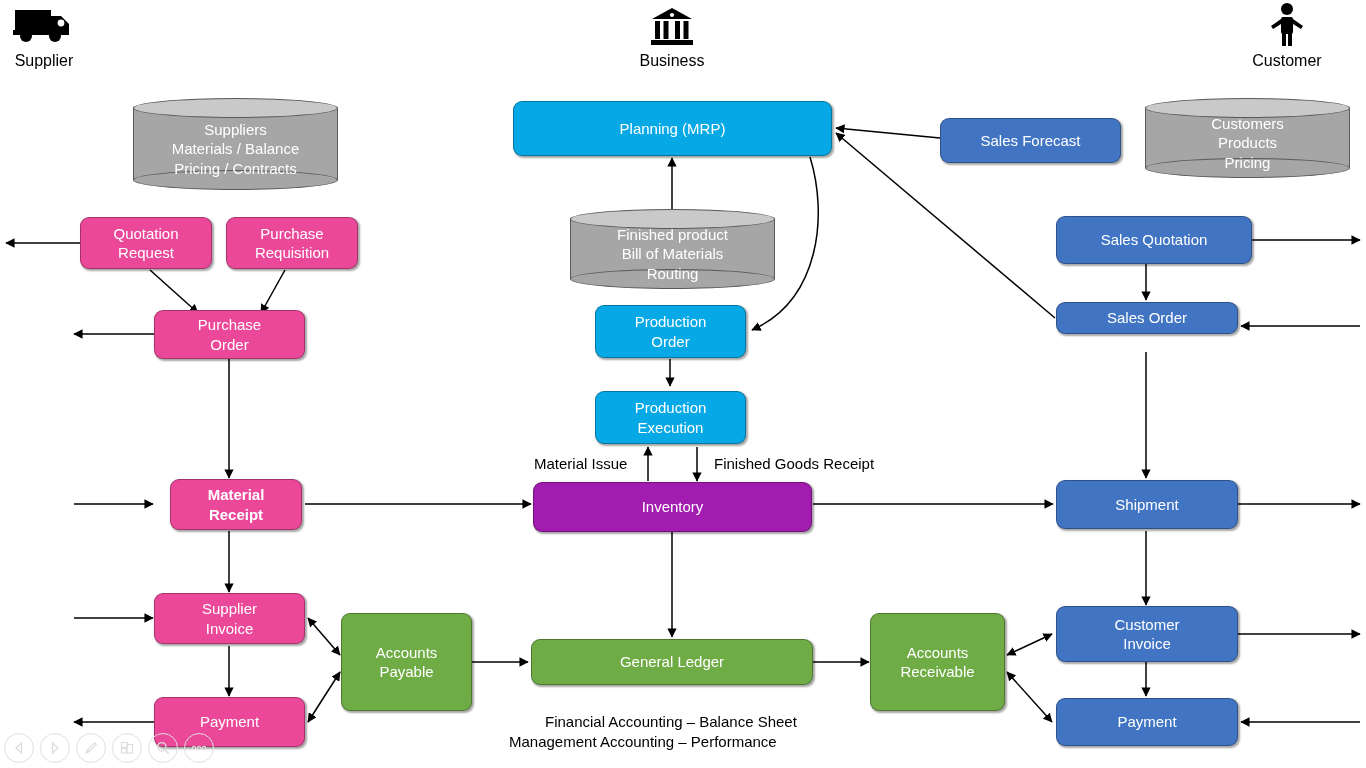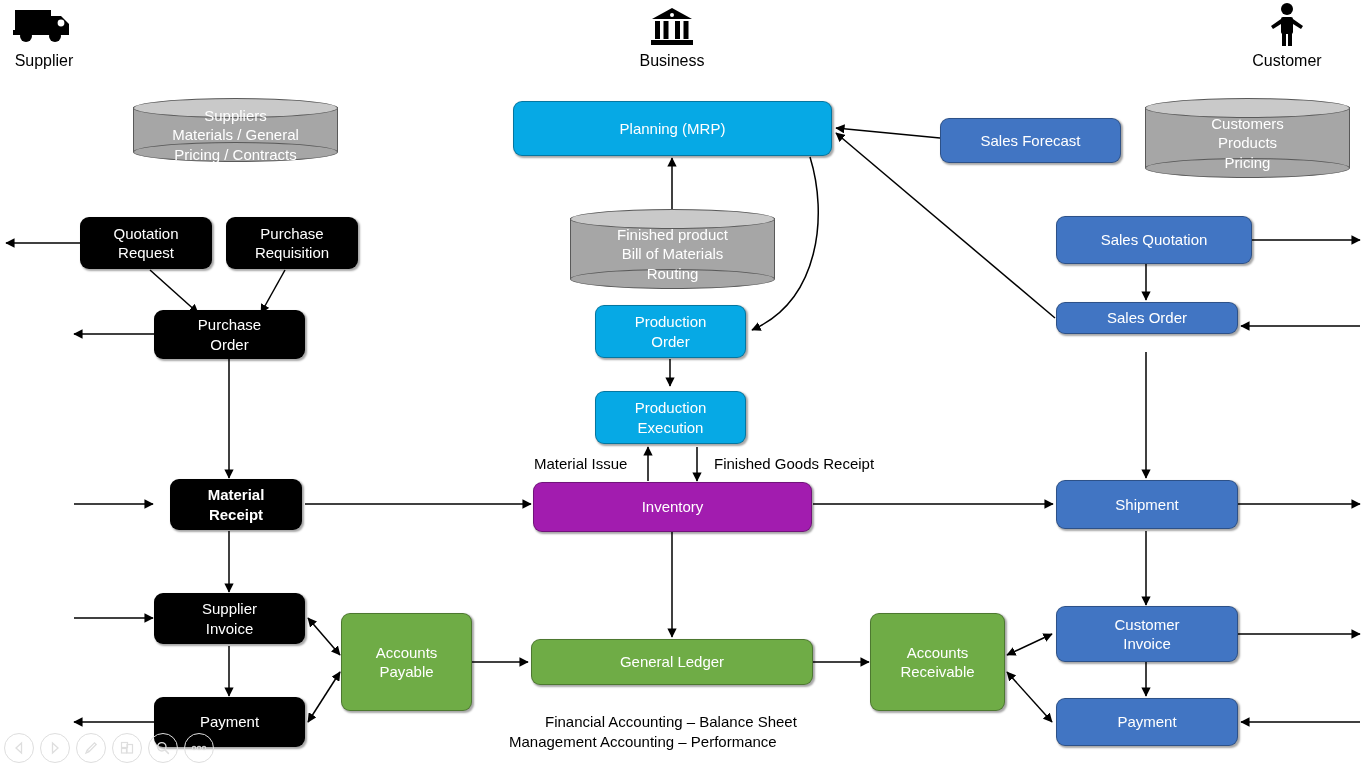--- a/index.html
+++ b/index.html
@@ -23,21 +23,21 @@
   
   .node{
     position:absolute;box-sizing:border-box;
     border-radius:9px;
     display:flex;align-items:center;justify-content:center;
     text-align:center;color:#ffffff;font-size:15px;line-height:1.28;
     border:1px solid rgba(0,0,0,.30);
     box-shadow:1.5px 1.5px 2px rgba(0,0,0,.35);
     padding:2px 6px;
   }
-  .node.orange{background:#000000;}
+  .node.orange{background:#ec4899;}
   .node.blue  {background:#4472C4;background:#4175C3;}
   .node.cyan  {background:#06A9E5;}
   .node.purple{background:#a21caf;}
   .node.green {background:#70AD47;background:#6FAC46;}
 
   
   .cyl{
     position:absolute;box-sizing:border-box;
     color:#fff;font-size:15px;line-height:1.30;text-align:center;
   }
@@ -204,27 +204,27 @@
         <rect x="14" y="15" width="12" height="17" rx="2" fill="#000"></rect>
         <path d="M14,17 L4,24 L6,27 L14,22 Z" fill="#000"></path>
         <path d="M26,17 L36,24 L34,27 L26,22 Z" fill="#000"></path>
         <rect x="15" y="31" width="4" height="13" fill="#000"></rect>
         <rect x="21" y="31" width="4" height="13" fill="#000"></rect>
       </svg>
     </span>
     <span class="caption">Customer</span>
   </div>
 
-  <div class="cyl" style="left:133px;top:98px;width:205px;height:64px;">
+  <div class="cyl" style="left:133px;top:98px;width:205px;height:92px;">
     <div class="body"></div>
     <div class="bottom"></div>
     <div class="top"></div>
     <div class="txt">
       <span>Suppliers</span>
-      <span>Materials / General</span>
+      <span>Materials / Balance</span>
       <span>Pricing / Contracts</span>
     </div>
   </div>
 
   <div class="cyl" style="left:570px;top:209px;width:205px;height:80px;">
     <div class="body"></div>
     <div class="bottom"></div>
     <div class="top"></div>
     <div class="txt">
       <span>Finished product</span>

